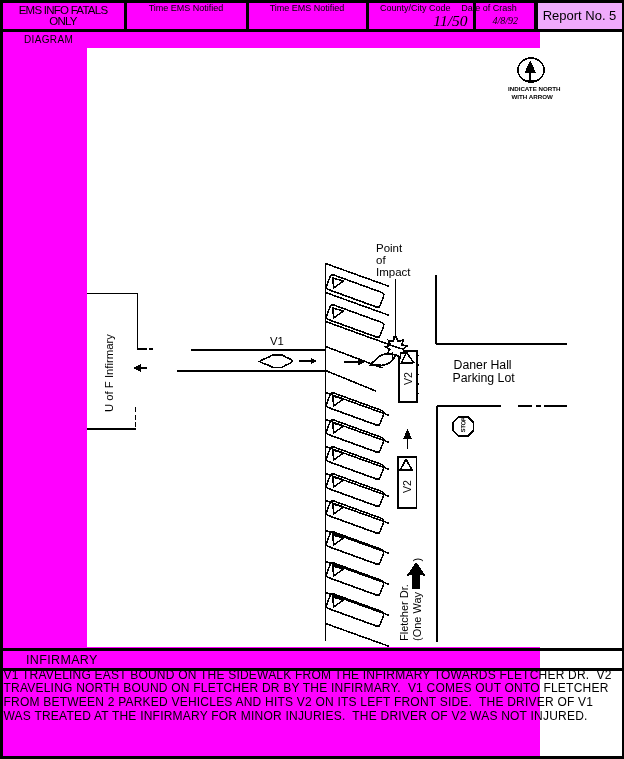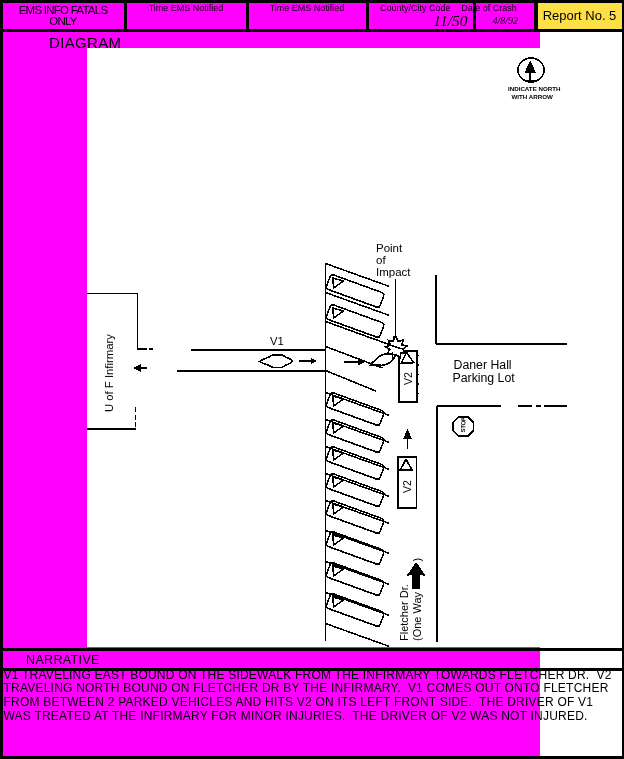--- a/index.html
+++ b/index.html
@@ -23,25 +23,25 @@
   <div class="cell" style="left:2.5px;width:121px;font-size:11.5px;letter-spacing:-0.75px;text-align:center;line-height:11px;padding-top:2.5px;">EMS INFO FATALS<br>ONLY</div>
   <div class="blk" style="left:123.5px;top:2.5px;width:3px;height:26px;"></div>
   <div class="cell lbl" style="left:126.5px;width:119px;">Time EMS Notified</div>
   <div class="blk" style="left:245.5px;top:2.5px;width:3px;height:26px;"></div>
   <div class="cell lbl" style="left:248.5px;width:117px;">Time EMS Notified</div>
   <div class="blk" style="left:365.5px;top:2.5px;width:3px;height:26px;"></div>
   <div class="cell lbl" style="left:363px;width:104.5px;">County/City Code<div class="hand">11/50</div></div>
   <div class="blk" style="left:473px;top:2.5px;width:3px;height:26px;"></div>
   <div class="cell lbl" style="left:460px;width:58px;">Date of Crash<div class="hand" style="font-size:10px;">4/8/92</div></div>
   <div class="blk" style="left:534px;top:2.5px;width:3.5px;height:26px;"></div>
-  <div class="cell" style="left:537.5px;width:84px;background:#fde047;font-size:13px;text-align:center;line-height:26px;">Report No. 5</div>
+  <div class="cell" style="left:537.5px;width:84px;background:#f0abfc;font-size:13px;text-align:center;line-height:26px;">Report No. 5</div>
 
   <div class="blk" style="left:0;top:28.5px;width:624px;height:3px;"></div>
 
-  <div class="abs" style="left:49px;top:33.6px;font-size:15px;letter-spacing:0.35px;">DIAGRAM</div>
+  <div class="abs" style="left:24px;top:33.6px;font-size:10px;letter-spacing:0.35px;">DIAGRAM</div>
 
   <div class="abs" style="left:86.5px;top:47.5px;width:479.5px;height:599px;background:#fff;"></div>
 
   <svg class="abs" style="left:86.5px;top:47.5px;" width="480" height="600" viewBox="86.5 47.5 480 600" fill="none" stroke="none" shape-rendering="crispEdges">
     <g stroke="#000" stroke-width="1.6" fill="none">
 
       <ellipse cx="530.5" cy="69.5" rx="13" ry="12" stroke-width="1.6"></ellipse>
       <path d="M529.7,61.5 L534.5,72 L525,72 Z M525.3,80.7 L534.3,80.7" fill="#000"></path>
       <path d="M529.6,71 L529.6,80.7" stroke-width="1.5"></path>
 
@@ -165,16 +165,16 @@
       <text transform="translate(411,384.5) rotate(-90)" font-size="10.5">V2</text>
       <text transform="translate(410.5,492.5) rotate(-90)" font-size="10.5">V2</text>
       <text transform="translate(407.5,640.5) rotate(-90)" font-size="11">Fletcher Dr.</text>
       <text transform="translate(420.5,640.5) rotate(-90)" font-size="11">(One Way</text>
       <text transform="translate(420.5,561) rotate(-90)" font-size="11">)</text>
       <text transform="translate(464.5,432) rotate(-87)" font-size="6" font-weight="bold" letter-spacing="-0.3">STOP</text>
     </g>
   </svg>
 
   <div class="blk" style="left:0;top:647.5px;width:624px;height:3px;"></div>
-  <div class="abs" style="left:26px;top:653.3px;font-size:12.5px;letter-spacing:0.35px;">NARRATIVE</div>
+  <div class="abs" style="left:26px;top:653.3px;font-size:12.5px;letter-spacing:0.35px;">INFIRMARY</div>
   <div class="blk" style="left:0;top:667.5px;width:624px;height:3px;"></div>
   <div class="abs" style="left:3.5px;top:668.5px;width:620px;font-size:12px;line-height:13.95px;letter-spacing:0.22px;">V1 TRAVELING EAST BOUND ON THE SIDEWALK FROM THE INFIRMARY TOWARDS FLETCHER DR.&nbsp; V2<br>TRAVELING NORTH BOUND ON FLETCHER DR BY THE INFIRMARY.&nbsp; V1 COMES OUT ONTO FLETCHER<br>FROM BETWEEN 2 PARKED VEHICLES AND HITS V2 ON ITS LEFT FRONT SIDE.&nbsp; THE DRIVER OF V1<br>WAS TREATED AT THE INFIRMARY FOR MINOR INJURIES.&nbsp; THE DRIVER OF V2 WAS NOT INJURED.</div>
 </div>
 
 </body></html>

